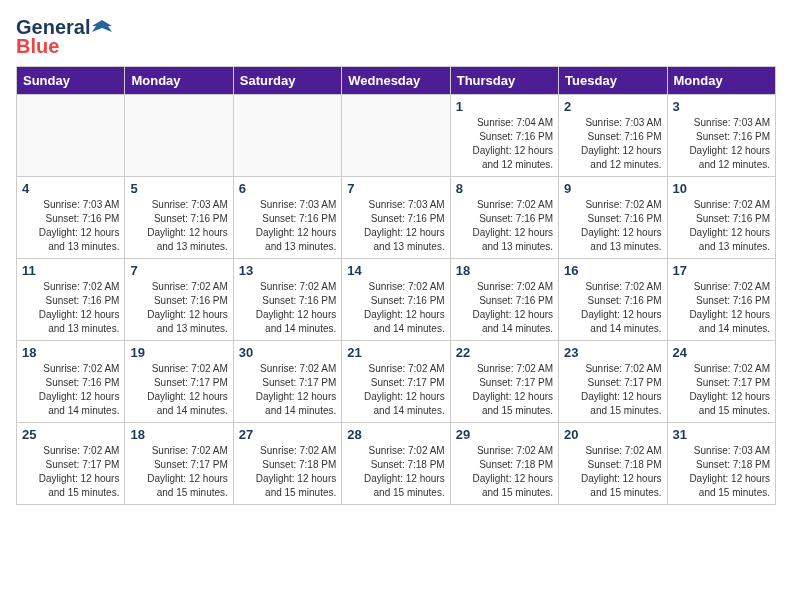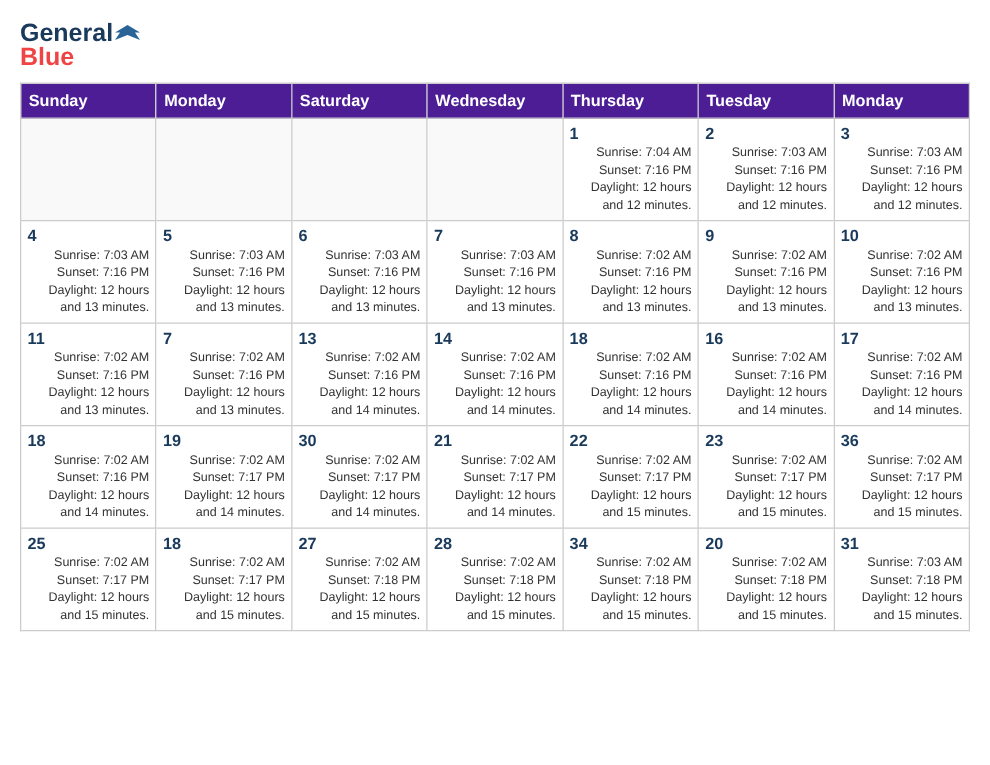--- a/index.html
+++ b/index.html
@@ -270,21 +270,21 @@
 and 15 minutes.</div>
         </td>
         <td>
           <span class="day-number">23</span>
           <div class="day-info" style="white-space: pre-line;">Sunrise: 7:02 AM
 Sunset: 7:17 PM
 Daylight: 12 hours
 and 15 minutes.</div>
         </td>
         <td>
-          <span class="day-number">36</span>
+          <span class="day-number">24</span>
           <div class="day-info" style="white-space: pre-line;">Sunrise: 7:02 AM
 Sunset: 7:17 PM
 Daylight: 12 hours
 and 15 minutes.</div>
         </td>
       </tr>
       <tr>
         <td>
           <span class="day-number">25</span>
           <div class="day-info" style="white-space: pre-line;">Sunrise: 7:02 AM
@@ -307,21 +307,21 @@
 and 15 minutes.</div>
         </td>
         <td>
           <span class="day-number">28</span>
           <div class="day-info" style="white-space: pre-line;">Sunrise: 7:02 AM
 Sunset: 7:18 PM
 Daylight: 12 hours
 and 15 minutes.</div>
         </td>
         <td>
-          <span class="day-number">34</span>
+          <span class="day-number">29</span>
           <div class="day-info" style="white-space: pre-line;">Sunrise: 7:02 AM
 Sunset: 7:18 PM
 Daylight: 12 hours
 and 15 minutes.</div>
         </td>
         <td>
           <span class="day-number">20</span>
           <div class="day-info" style="white-space: pre-line;">Sunrise: 7:02 AM
 Sunset: 7:18 PM
 Daylight: 12 hours

